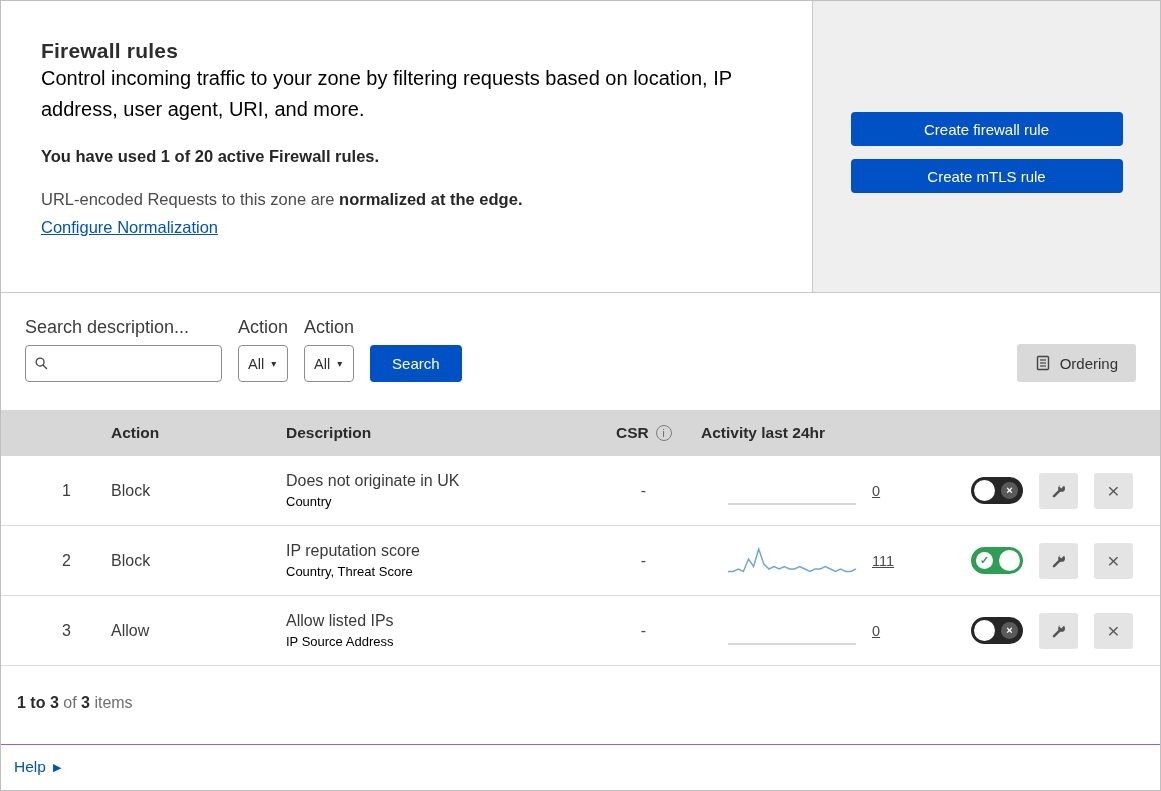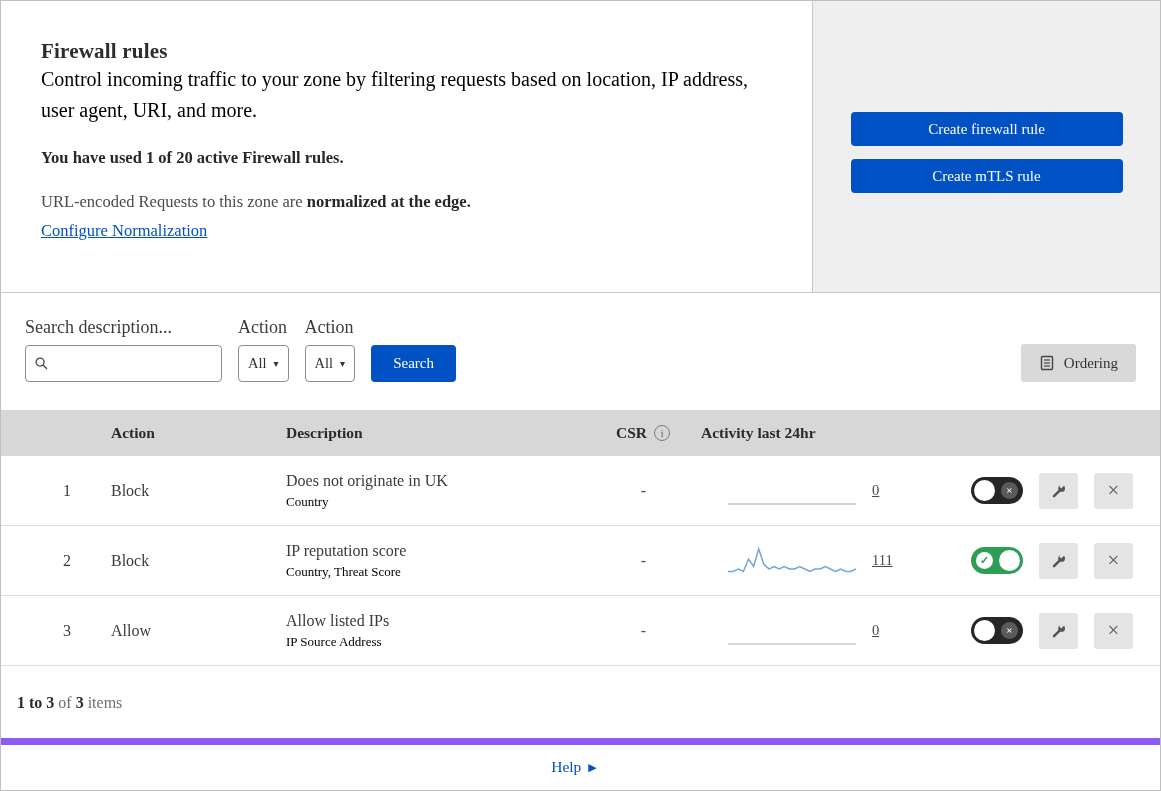--- a/index.html
+++ b/index.html
@@ -1,20 +1,20 @@
 <!DOCTYPE html>
 <html><head>
 <meta charset="utf-8">
 <style>
   * { box-sizing: border-box; margin: 0; padding: 0; }
   html,body { background:#fff; }
   body { font-family: "Liberation Sans", sans-serif; color:#3c3c3c; }
   .page {
     width: 1161px; height: 791px; border: 1px solid #bfbfbf;
-    background:#fff; display:flex; flex-direction:column; overflow:hidden;font-family:Liberation Serif, serif;
+    background:#fff; display:flex; flex-direction:column; overflow:hidden;
   }
 
   
   .top { display:flex; height:292px; border-bottom:1px solid #c9c9c9; flex:0 0 auto; }
   .top-left { flex:1 1 auto; padding:38px 40px 0 40px; border-right:1px solid #c9c9c9; background:#fff; }
   .page-title { font-size:21px; font-weight:700; color:#2d2d2d; letter-spacing:.2px; }
   .desc { font-size:20px; line-height:1.55; color:#000000; max-width:710px; }
   .usage { margin-top:22px; font-size:16.5px; font-weight:700; color:#272727; }
   .norm { margin-top:24px; font-size:16.5px; color:#4b4b4b; }
   .norm b { color:#272727; }
@@ -61,21 +61,21 @@
   .toggle.on .tg-glyph { background:#fff; color:#2e9e55; margin-left:2px; }
 
   .icon-btn { width:39px; height:36px; background:#e4e4e4; border:none; border-radius:3px; display:flex; align-items:center; justify-content:center; cursor:pointer; font-family:inherit; }
   .icon-btn .x { font-size:21px; color:#5c5c5c; line-height:1; }
 
   .info-circle { width:16px; height:16px; border:1.3px solid #7d7d7d; border-radius:50%; display:inline-flex; align-items:center; justify-content:center; font-size:10px; color:#5f5f5f; font-weight:400; cursor:pointer; }
 
   
   .table-footer { padding:28px 16px 24px 16px; font-size:16px; color:#6f6f6f; flex:1 0 auto; }
   .table-footer b { color:#2c2c2c; }
-  .help-row { border-top:7px solid #8b5cf6; padding:13px 26px 14px 13px; text-align:center; flex:0 0 auto; }
+  .help-row { border-top:1px solid #8b5cf6; padding:13px 26px 14px 13px; text-align:left; flex:0 0 auto; }
   .help-link { color:#0051c3; font-size:15.5px; cursor:pointer; display:inline-flex; align-items:center; gap:7px; }
   .help-arrow { font-size:11px; }
 </style>
 </head>
 <body>
 
 <div class="page">
 
   <div class="top">
     <div class="top-left">

